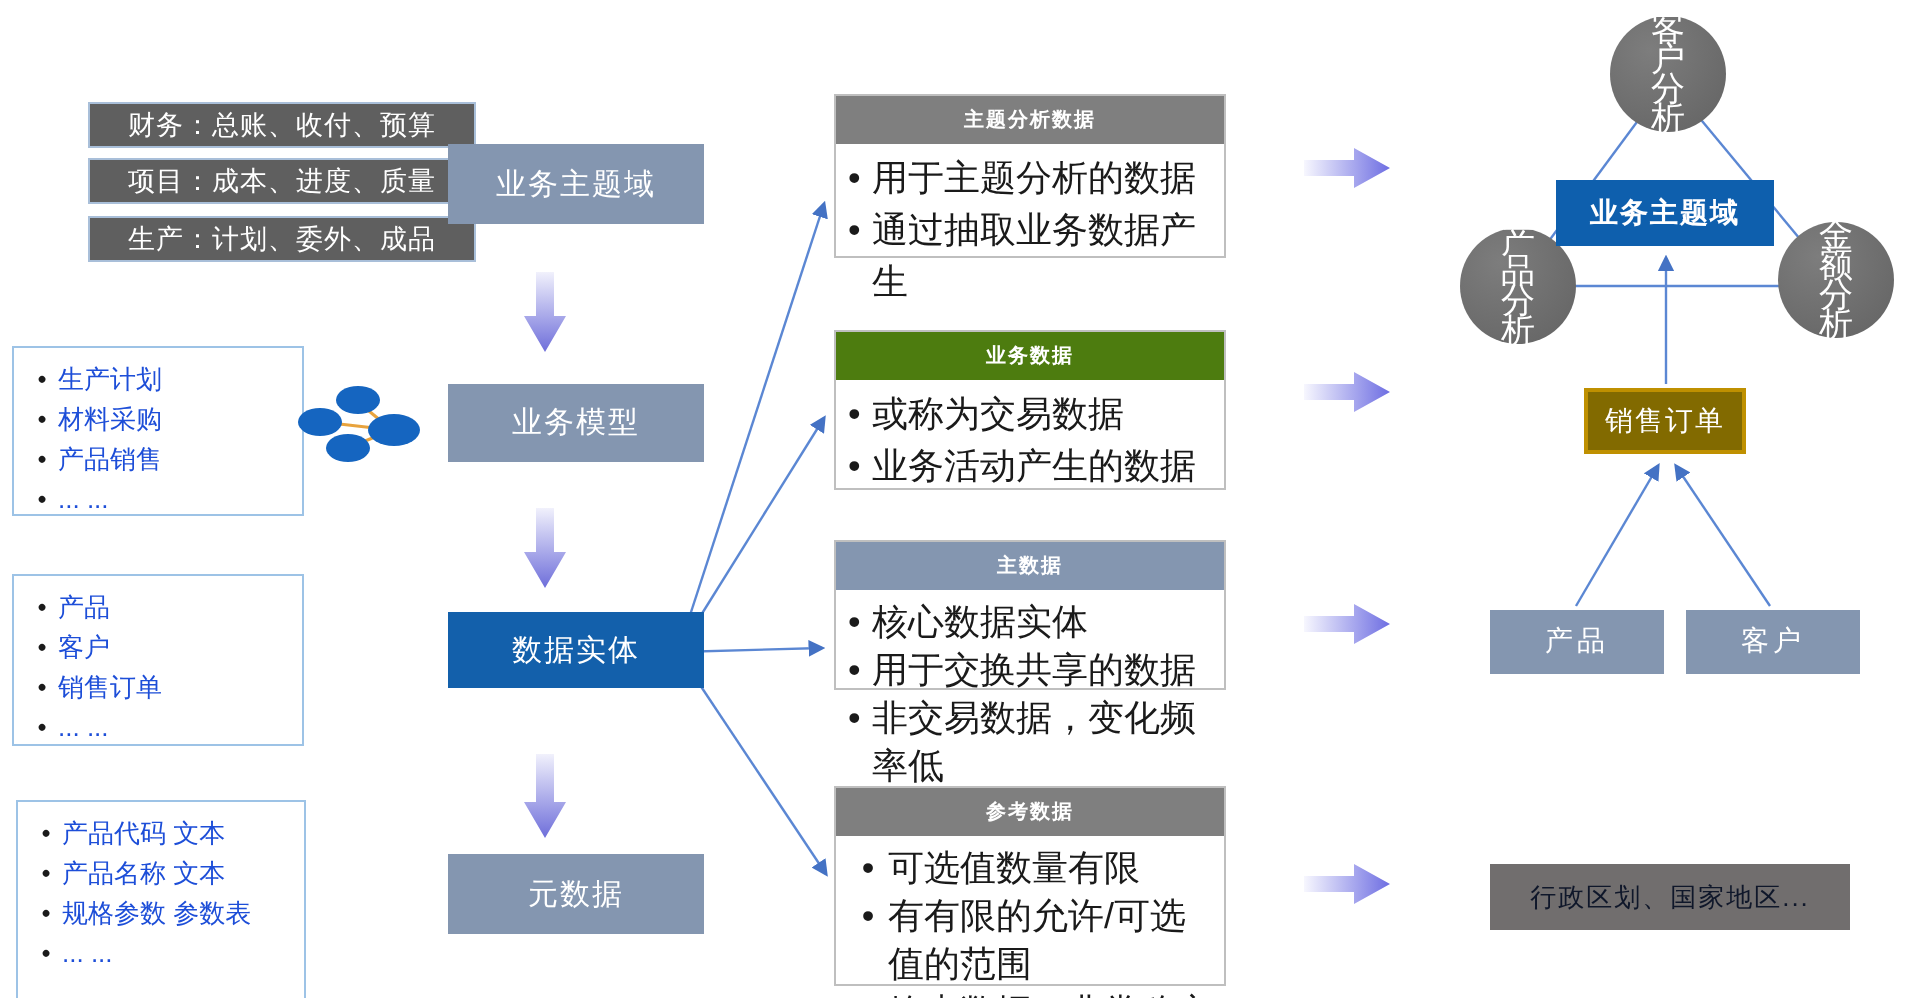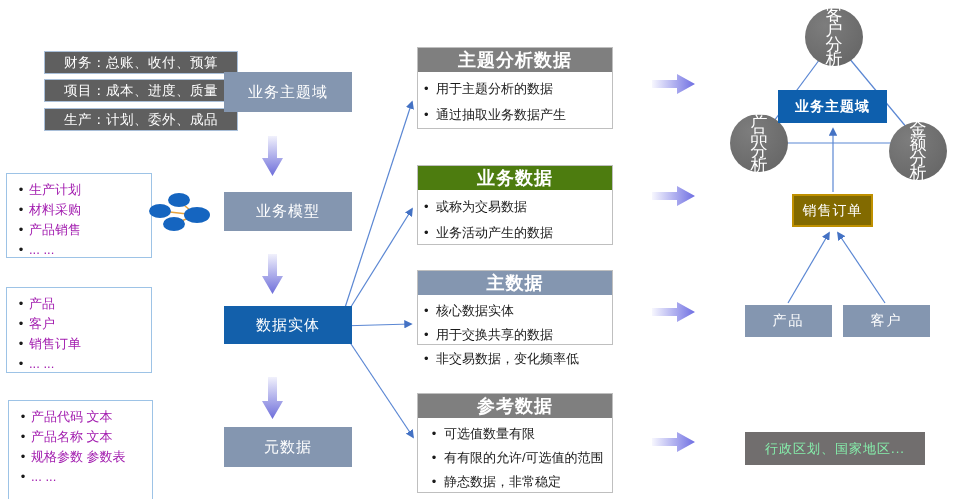--- a/index.html
+++ b/index.html
@@ -8,48 +8,48 @@
   .abs{position:absolute;box-sizing:border-box;}
   svg.overlay{position:absolute;left:0;top:0;width:957px;height:499px;z-index:1;pointer-events:none;}
   .node{z-index:2;}
 
   
   .domain-box{left:3px;width:194px;height:23px;background:#5F5F5F;border:1px solid #A9BFD9;
     color:#fff;font-size:13.5px;display:flex;align-items:center;justify-content:center;letter-spacing:.5px;margin-left:41px;}
 
   
   .list-box{background:#fff;border:1px solid #9DC3E6;padding:6px 4px 0 6px;}
-  .li{display:flex;font-size:13px;line-height:20px;color:#a21caf;}
+  .li{display:flex;font-size:13px;line-height:20px;color:#1d4ed8;}
   .li::before{content:"•";width:16px;text-align:center;flex:0 0 16px;color:#1a1a1a;}
 
   
   .stage{left:224px;width:128px;background:#8496B0;color:#fff;font-weight:normal;font-size:15px;
     display:flex;align-items:center;justify-content:center;letter-spacing:1px;}
   .stage.blue{background:#1360AB;}
 
   
   .card{left:417px;width:196px;background:#fff;border:1px solid #BFBFBF;}
-  .card-hdr{height:24px;color:#fff;font-weight:bold;font-size:18px;display:flex;align-items:center;justify-content:center;letter-spacing:1px;}
+  .card-hdr{height:24px;color:#fff;font-weight:bold;font-size:10px;display:flex;align-items:center;justify-content:center;letter-spacing:1px;}
   .hdr-gray{background:#7F7F7F;}
   .hdr-gold{background:#4d7c0f;}
   .hdr-slate{background:#8496B0;}
   .card-body{padding:4px 2px 0 6px;}
-  .cli{display:flex;font-size:13px;color:#1a1a1a;}
+  .cli{display:flex;font-size:18px;color:#1a1a1a;}
   .cli::before{content:"•";width:12px;flex:0 0 12px;text-align:left;color:#1a1a1a;}
   .lh26{line-height:26px;} .lh24{line-height:24px;}
   .ind .cli::before{width:20px;flex-basis:20px;text-align:center;}
 
   
   .circle{width:58px;height:58px;border-radius:50%;background:radial-gradient(circle at 35% 30%,#7d7d7d,#626262);
     color:#fff;font-size:17px;display:flex;align-items:center;justify-content:center;text-align:center;}
   .circle .lbl{width:28px;line-height:15px;word-break:break-all;}
   .bluebox{background:#0E5FAD;color:#fff;font-weight:bold;font-size:14px;display:flex;align-items:center;justify-content:center;letter-spacing:1px;}
   .goldbox{background:#826A00;border:2px solid #BF9000;color:#fff;font-size:14px;display:flex;align-items:center;justify-content:center;letter-spacing:1px;}
   .slatebox{background:#8496B0;color:#fff;font-size:14px;display:flex;align-items:center;justify-content:center;letter-spacing:2px;}
-  .graybox{background:#716E6E;color:#86efac;font-size:13px;display:flex;align-items:center;justify-content:center;letter-spacing:1px;}
+  .graybox{background:#716E6E;color:#0f172a;font-size:13px;display:flex;align-items:center;justify-content:center;letter-spacing:1px;}
 </style>
 </head>
 <body>
 
 <div class="canvas">
 
   <svg width="0" height="0" style="position:absolute">
     <defs>
       <linearGradient id="gdown" x1="0" y1="0" x2="0" y2="1">
         <stop offset="0" stop-color="#F1F1FC"></stop>
@@ -173,21 +173,21 @@
   <svg class="abs node" style="left:652px;top:432px" width="43" height="20">
       <polygon points="0,6 25,6 25,0 43,10 25,20 25,14 0,14" fill="url(#gright)"></polygon>
     </svg>
 
   <div class="abs node circle" style="left:805px;top:8px">
       <div class="lbl">客户分析</div>
     </div>
   <div class="abs node circle" style="left:730px;top:114px">
       <div class="lbl">产品分析</div>
     </div>
-  <div class="abs node circle" style="left:889px;top:122px">
+  <div class="abs node circle" style="left:889px;top:111px">
       <div class="lbl">金额分析</div>
     </div>
 
   <div class="abs node bluebox" style="left:778px;top:90px;width:109px;height:33px">业务主题域</div>
   <div class="abs node goldbox" style="left:792px;top:194px;width:81px;height:33px">销售订单</div>
   <div class="abs node slatebox" style="left:745px;top:305px;width:87px;height:32px">产品</div>
   <div class="abs node slatebox" style="left:843px;top:305px;width:87px;height:32px">客户</div>
   <div class="abs node graybox" style="left:745px;top:432px;width:180px;height:33px">行政区划、国家地区...</div>
 
 </div>

